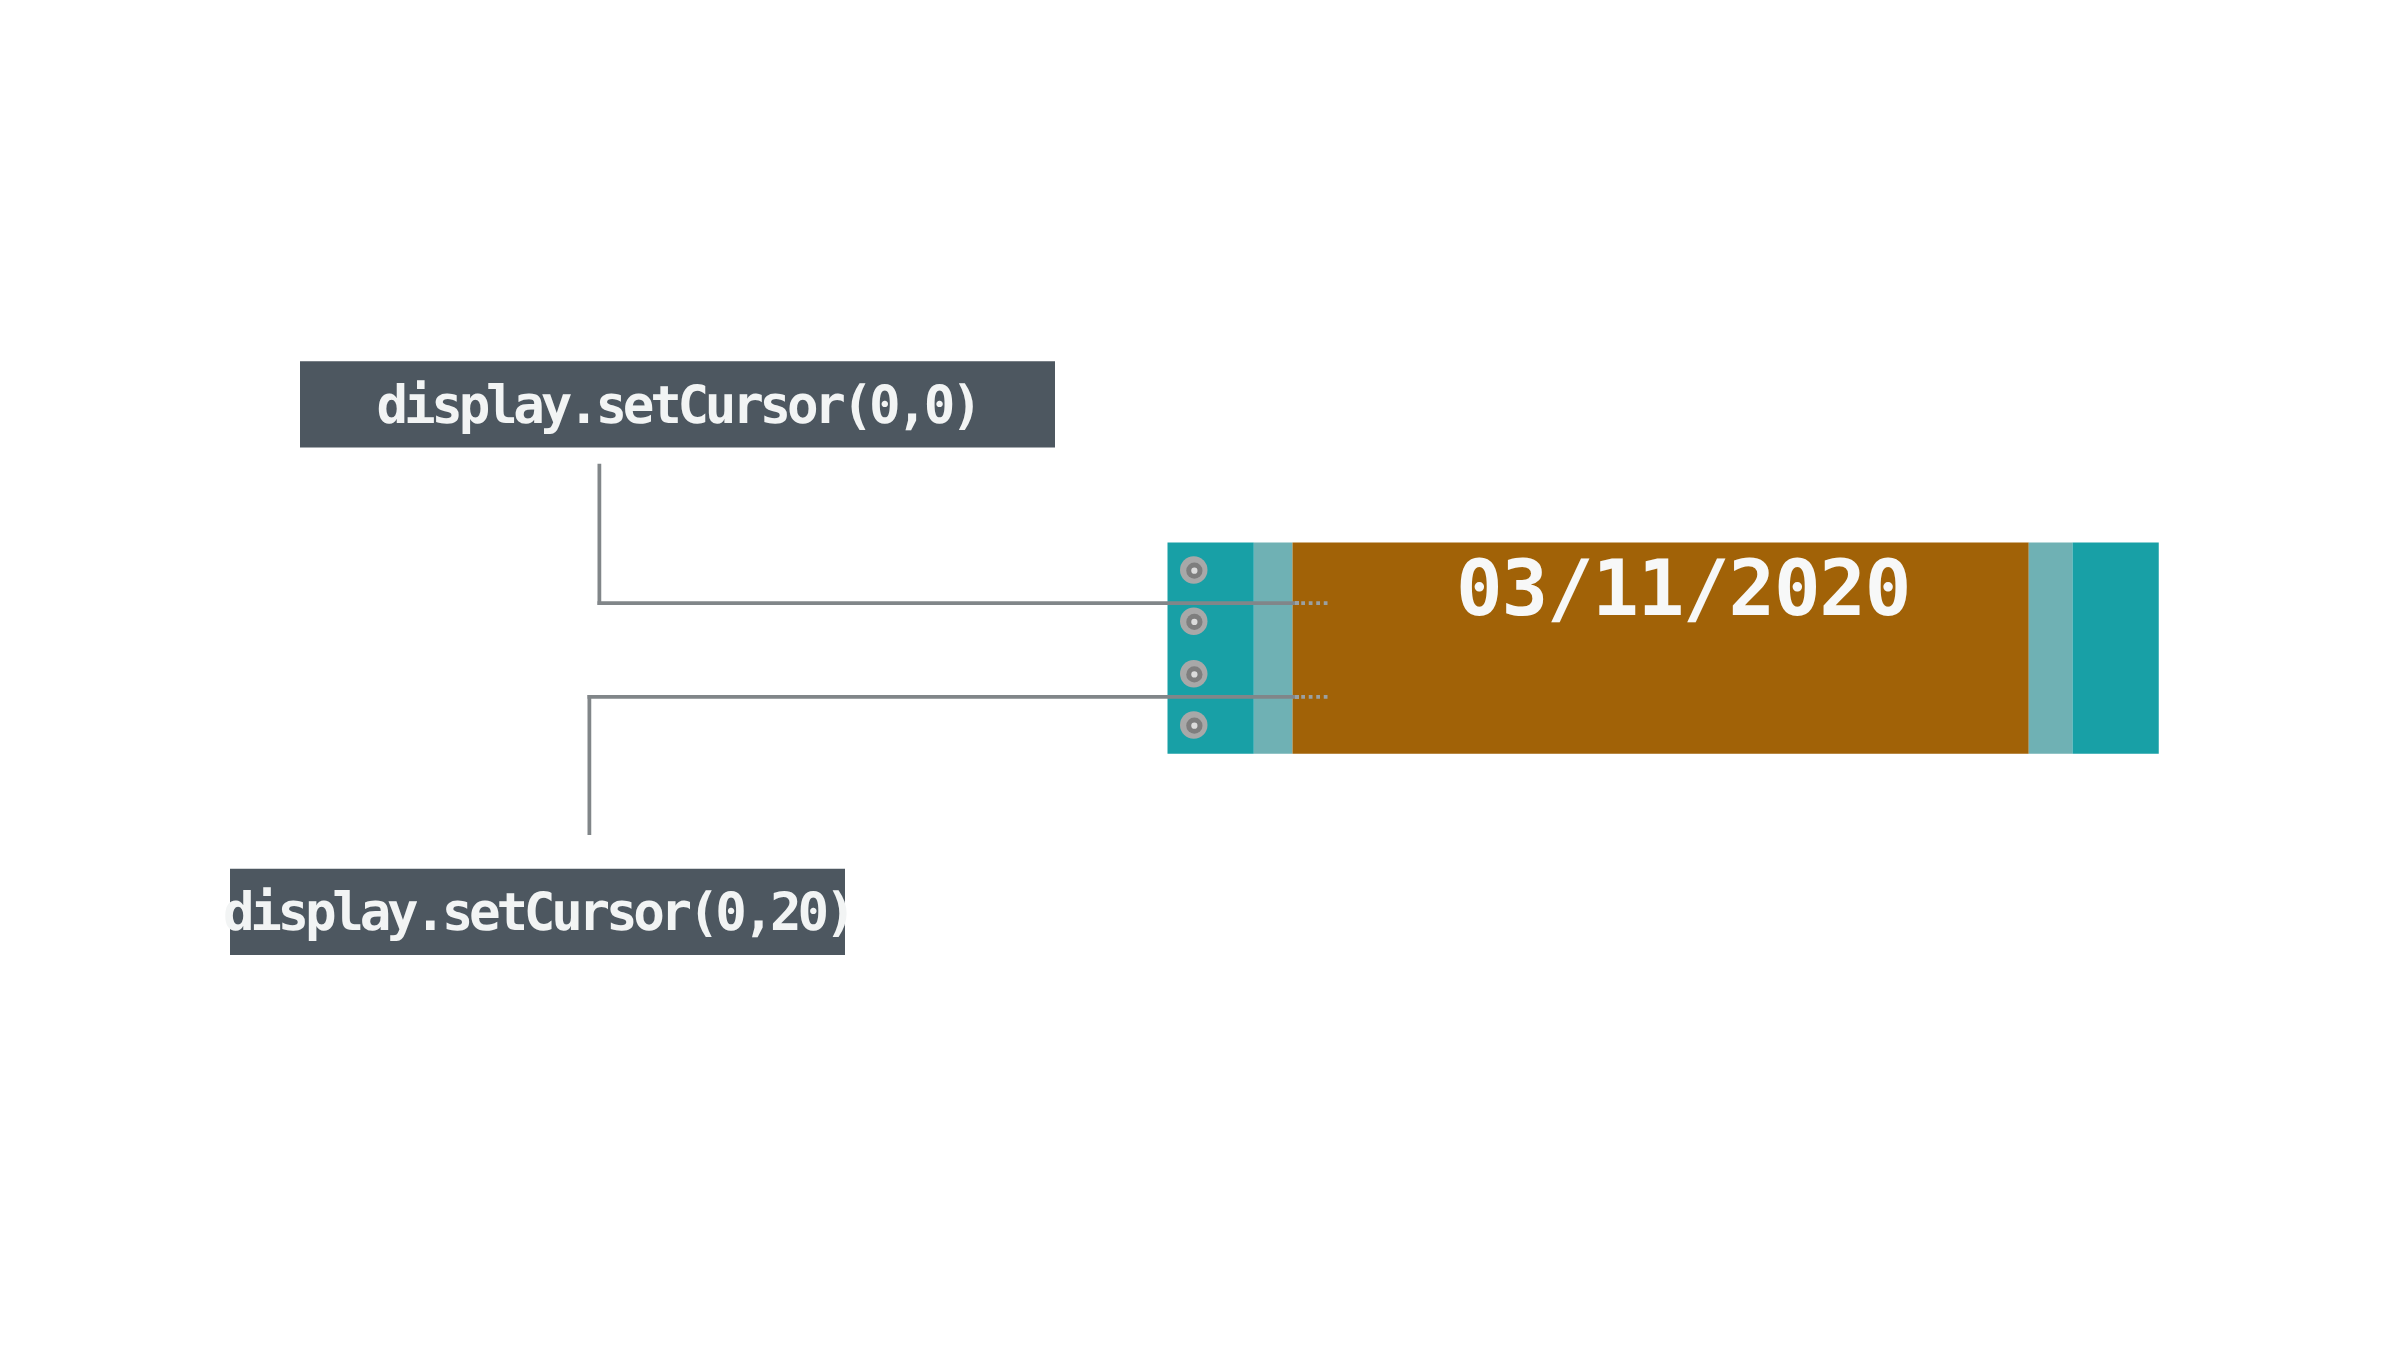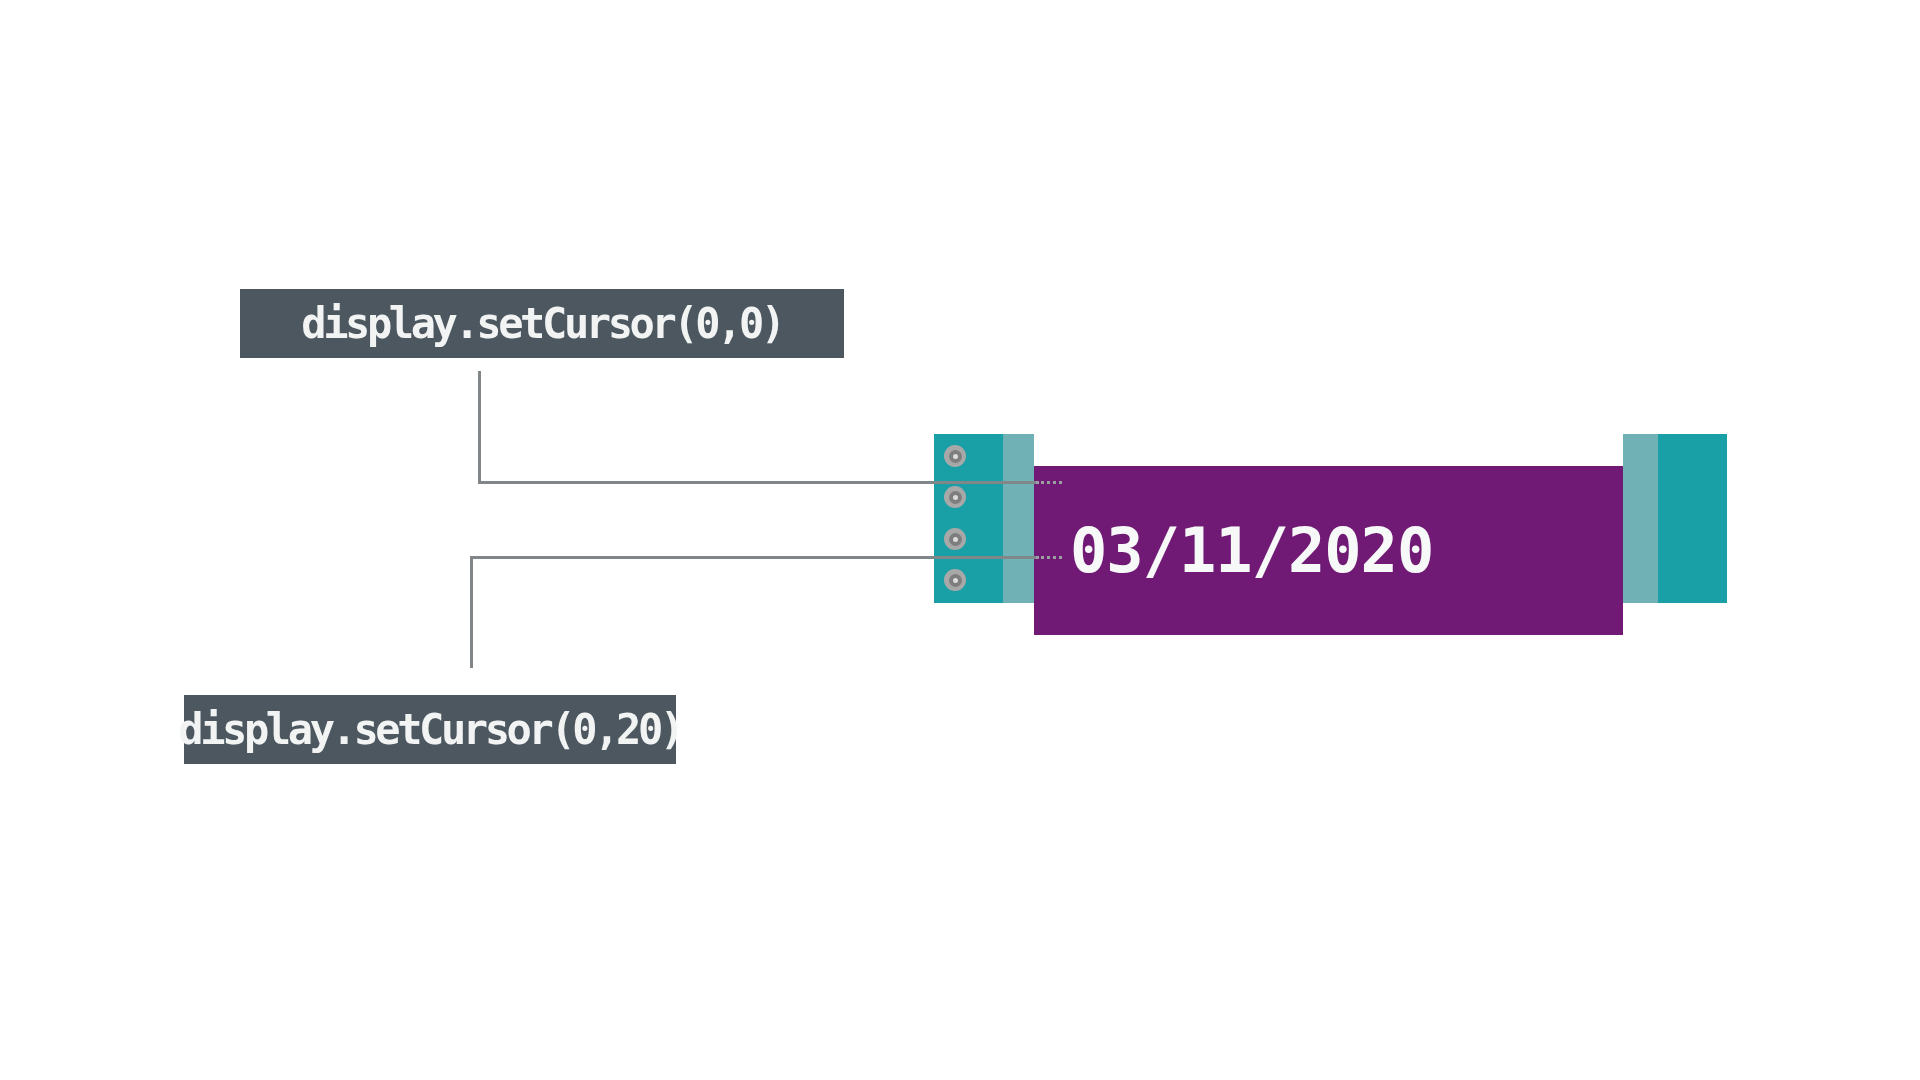--- a/index.html
+++ b/index.html
@@ -41,30 +41,29 @@
   .module {
     position: absolute;
     left: 934px; top: 434px; width: 793px; height: 169px;
     display: flex; flex-direction: row;
   }
   .strip-teal-dark { width: 69px; height: 100%; background: #18a0a6; }
   .strip-teal-light-l { width: 31px; height: 100%; background: #6fb1b4; }
   .strip-teal-light-r { width: 35px; height: 100%; background: #6fb1b4; }
   .screen {
     flex: 1; height: 100%;
-    background: #701a75;
-    display: flex; flex-direction: column; justify-content: center;
+    background: #a16207;
+    display: flex; flex-direction: row; justify-content: center;
     padding-left: 36px;
     color: #f7f8f8;
     font-size: 62px;
     font-weight: bold;
     letter-spacing: -1px;
     line-height: 73px;
     white-space: nowrap;
-    margin-top: 32px;
   }
 
   
   .pin {
     position: absolute;
     width: 22px; height: 22px;
     border-radius: 50%;
     background: #a8a8a8;
     display: flex; align-items: center; justify-content: center;
     z-index: 3;

